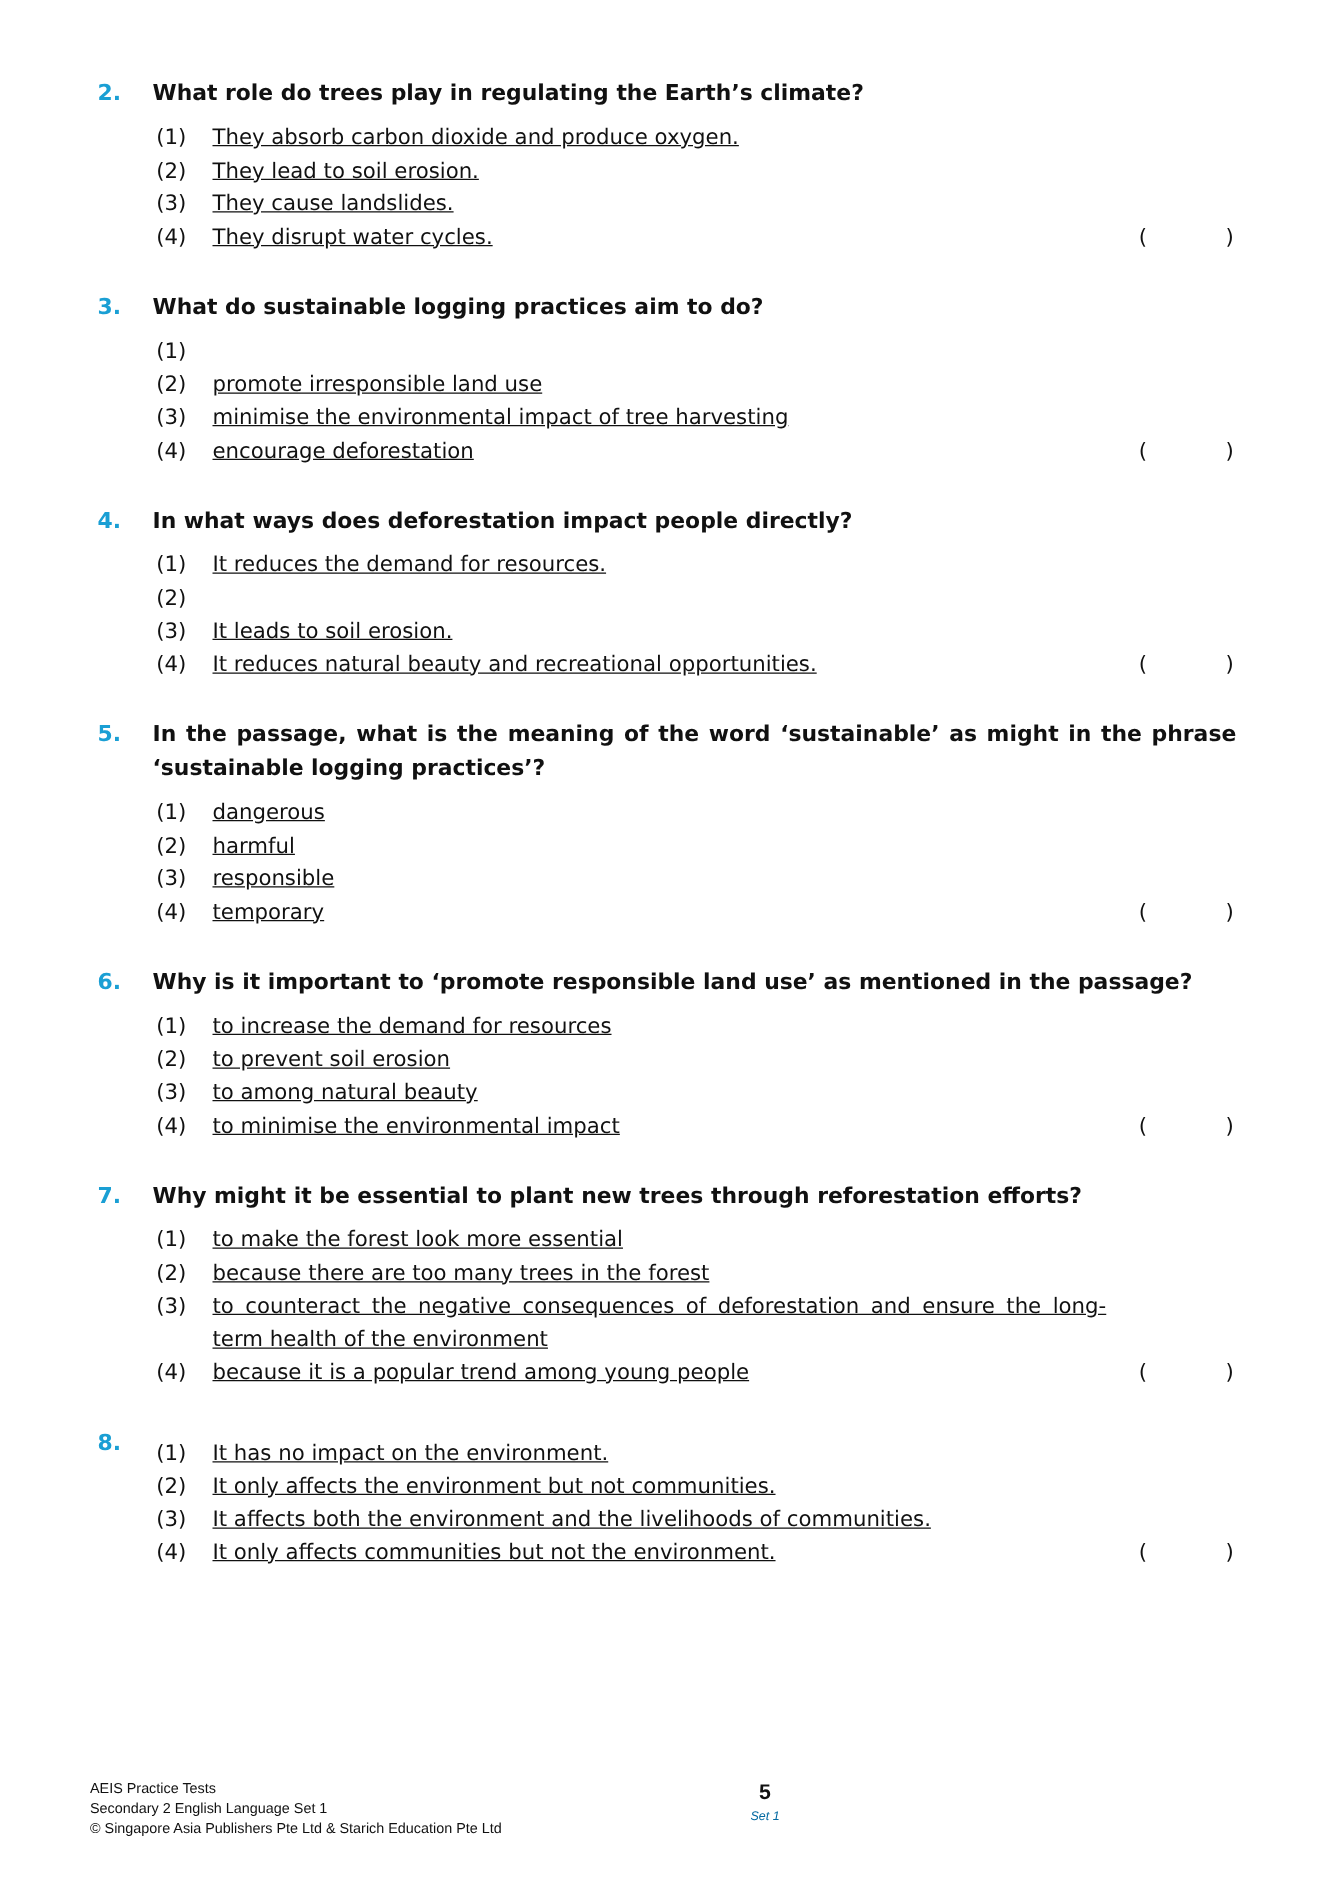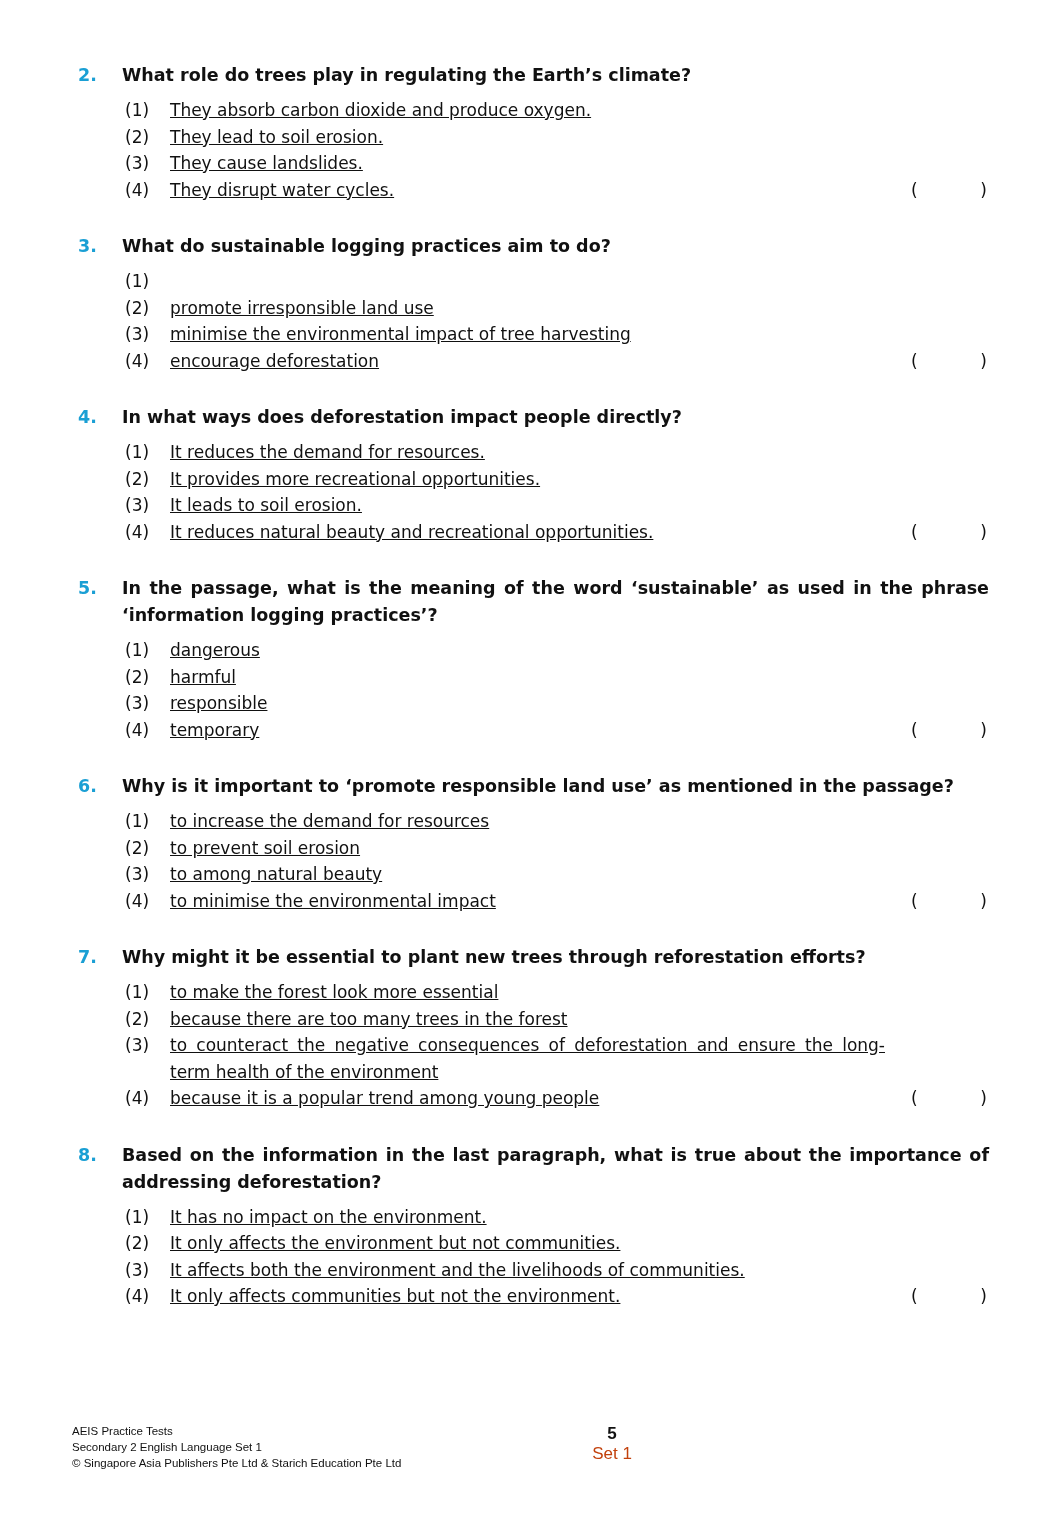--- a/index.html
+++ b/index.html
@@ -111,22 +111,23 @@
     width: 420px;
     margin-left: 330px;
   }
   .page-no {
     font-size: 17px;
     font-weight: bold;
     font-family: "Liberation Sans", sans-serif;
     line-height: 22px;
   }
   .set-label {
-    font-size: 17px;
-    color: #c2410c;
+    font-size: 10px;
+    font-style: italic;
+    color: #0369a1;
     font-family: "Liberation Sans", sans-serif;
     line-height: 18px;
   }
 </style>
 </head>
 <body>
 
 <div class="page">
   <div id="questions">
       <div class="qblock">
@@ -216,21 +217,20 @@
             <div class="opt">
               <div class="opt-label">(1)</div>
               <div class="opt-text">It reduces the demand for resources.</div>
               <div class="opt-paren empty">
                 <span>(</span>
                 <span>)</span>
               </div>
             </div>
             <div class="opt">
               <div class="opt-label">(2)</div>
-              <div class="opt-text">It provides more recreational opportunities.</div>
               <div class="opt-paren empty">
                 <span>(</span>
                 <span>)</span>
               </div>
             </div>
             <div class="opt">
               <div class="opt-label">(3)</div>
               <div class="opt-text">It leads to soil erosion.</div>
               <div class="opt-paren empty">
                 <span>(</span>
@@ -244,21 +244,21 @@
                 <span>(</span>
                 <span>)</span>
               </div>
             </div>
           </div>
         </div>
       </div>
       <div class="qblock">
         <div class="qnum">5.</div>
         <div class="qbody">
-          <div class="qtext">In the passage, what is the meaning of the word ‘sustainable’ as used in the phrase ‘information logging practices’?</div>
+          <div class="qtext">In the passage, what is the meaning of the word ‘sustainable’ as might in the phrase ‘sustainable logging practices’?</div>
           <div class="options">
             <div class="opt">
               <div class="opt-label">(1)</div>
               <div class="opt-text">dangerous</div>
               <div class="opt-paren empty">
                 <span>(</span>
                 <span>)</span>
               </div>
             </div>
             <div class="opt">
@@ -364,21 +364,20 @@
                 <span>(</span>
                 <span>)</span>
               </div>
             </div>
           </div>
         </div>
       </div>
       <div class="qblock">
         <div class="qnum">8.</div>
         <div class="qbody">
-          <div class="qtext">Based on the information in the last paragraph, what is true about the importance of addressing deforestation?</div>
           <div class="options">
             <div class="opt">
               <div class="opt-label">(1)</div>
               <div class="opt-text">It has no impact on the environment.</div>
               <div class="opt-paren empty">
                 <span>(</span>
                 <span>)</span>
               </div>
             </div>
             <div class="opt">

